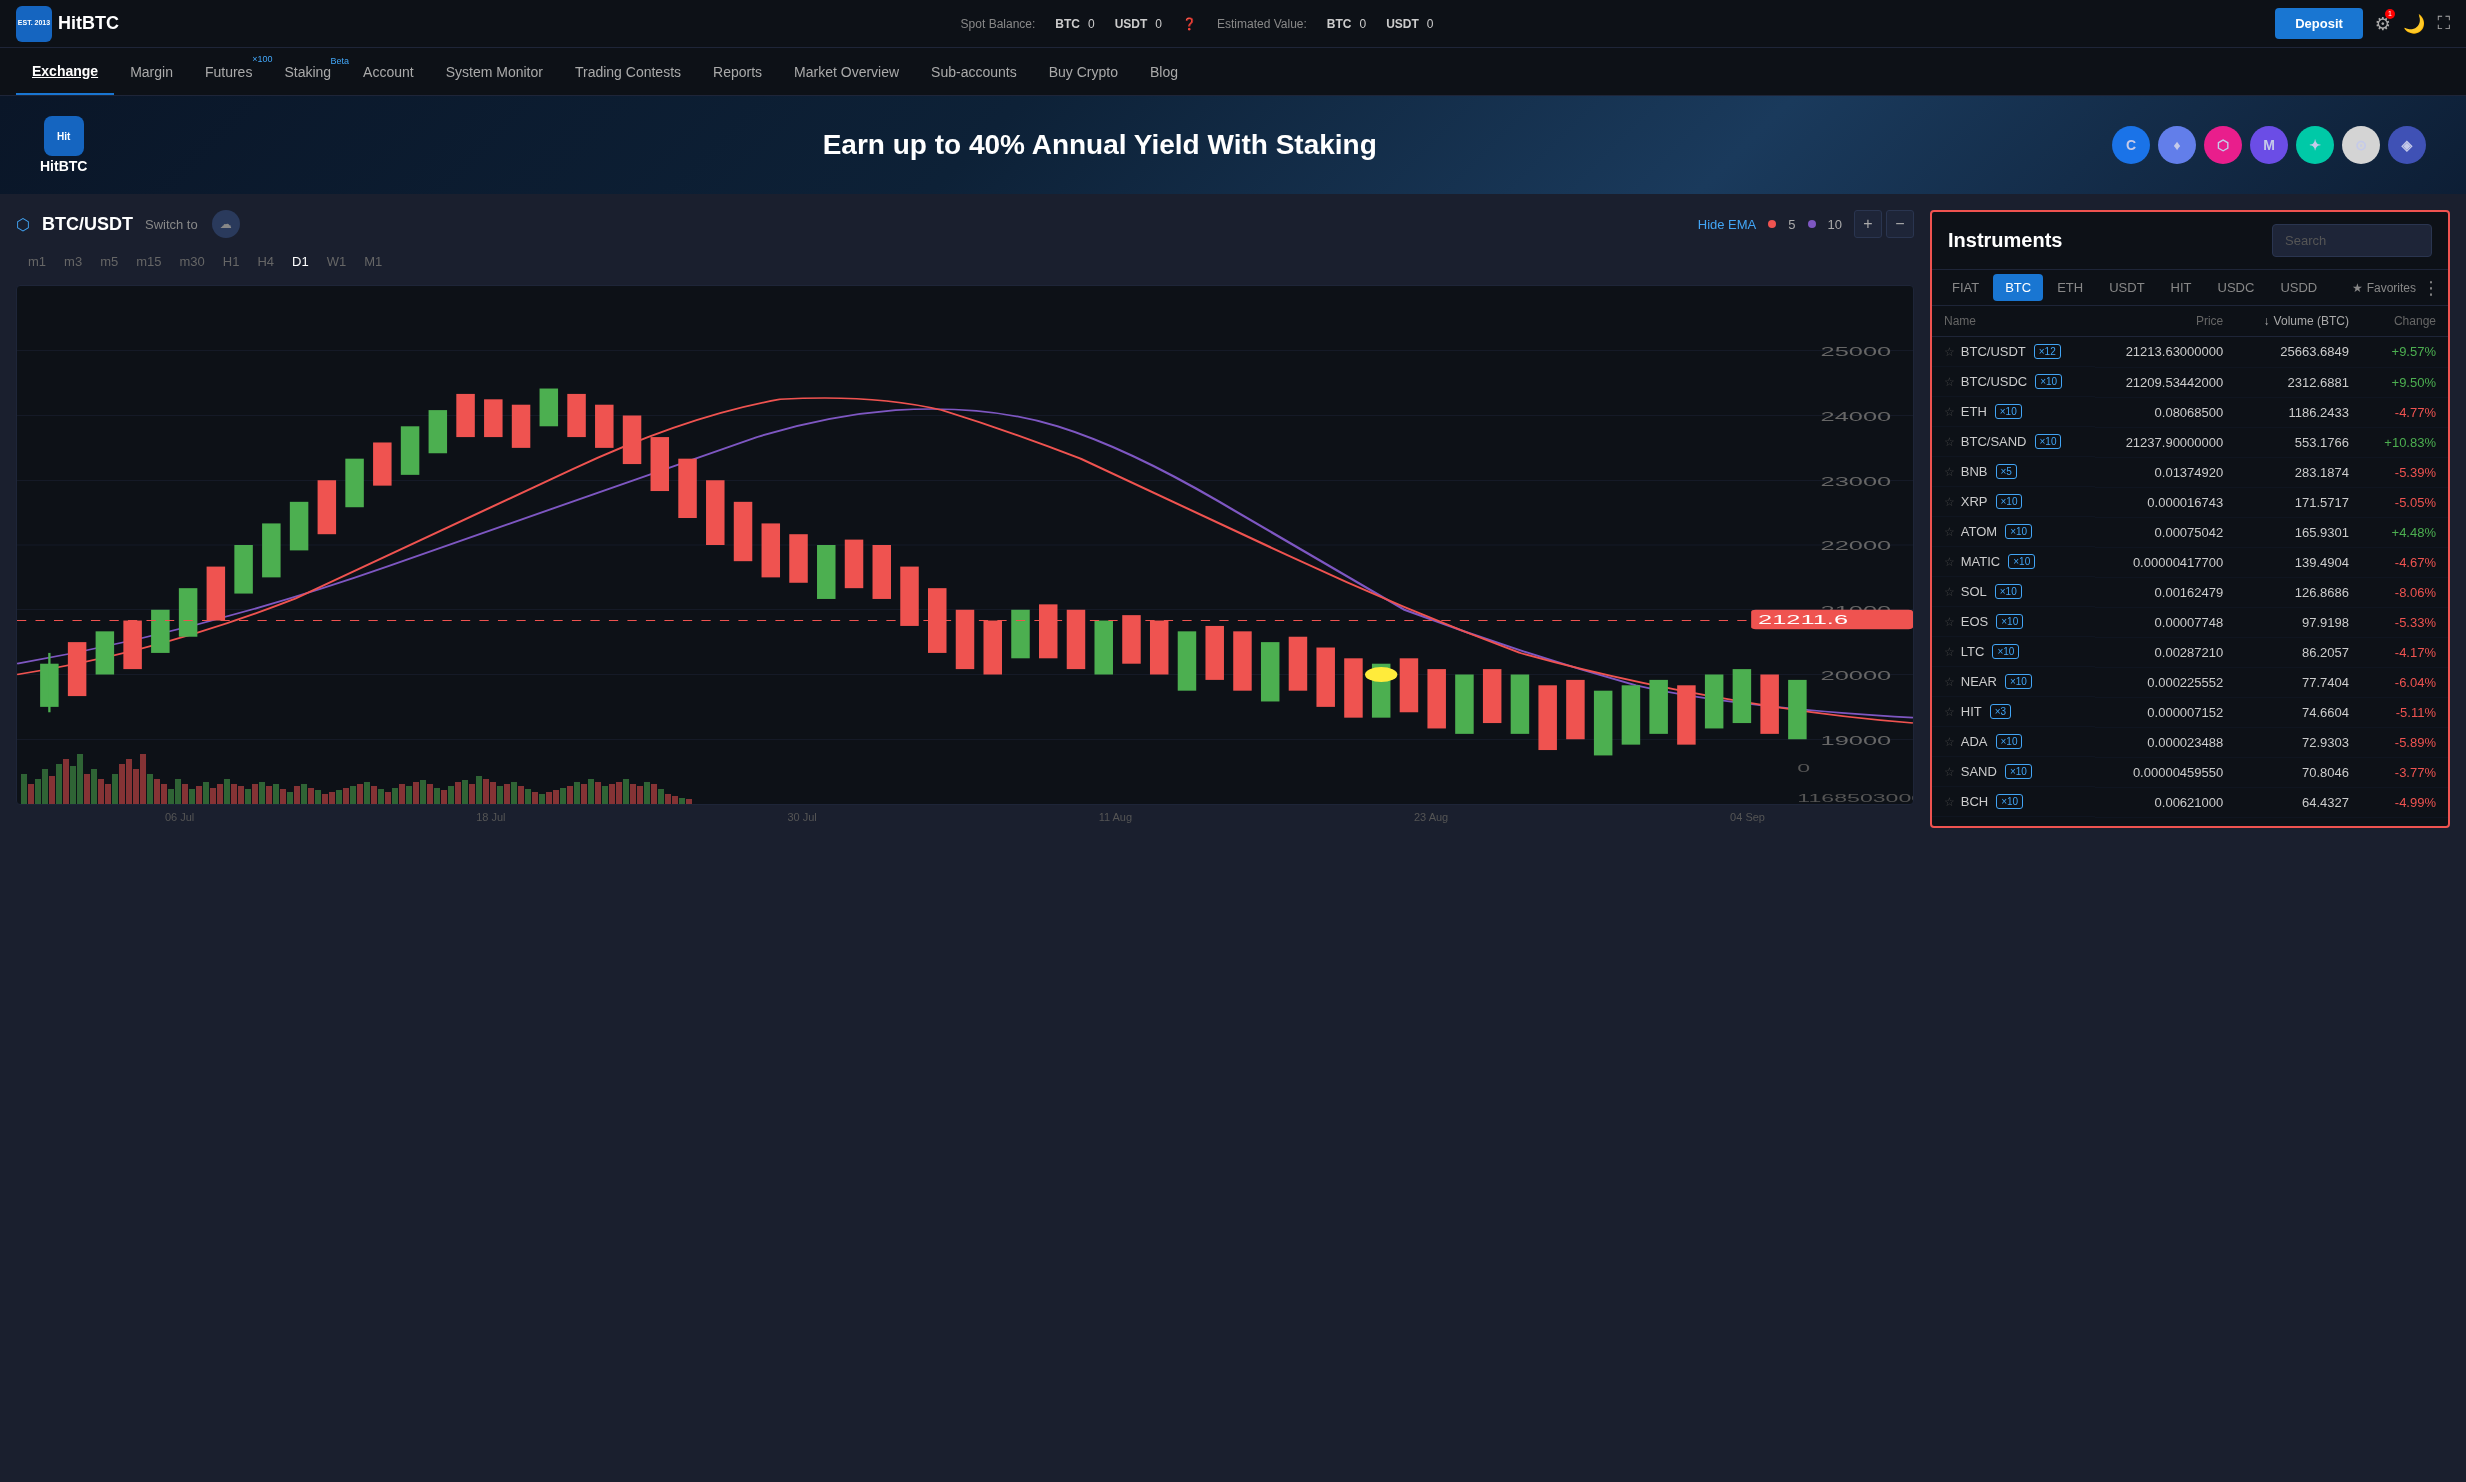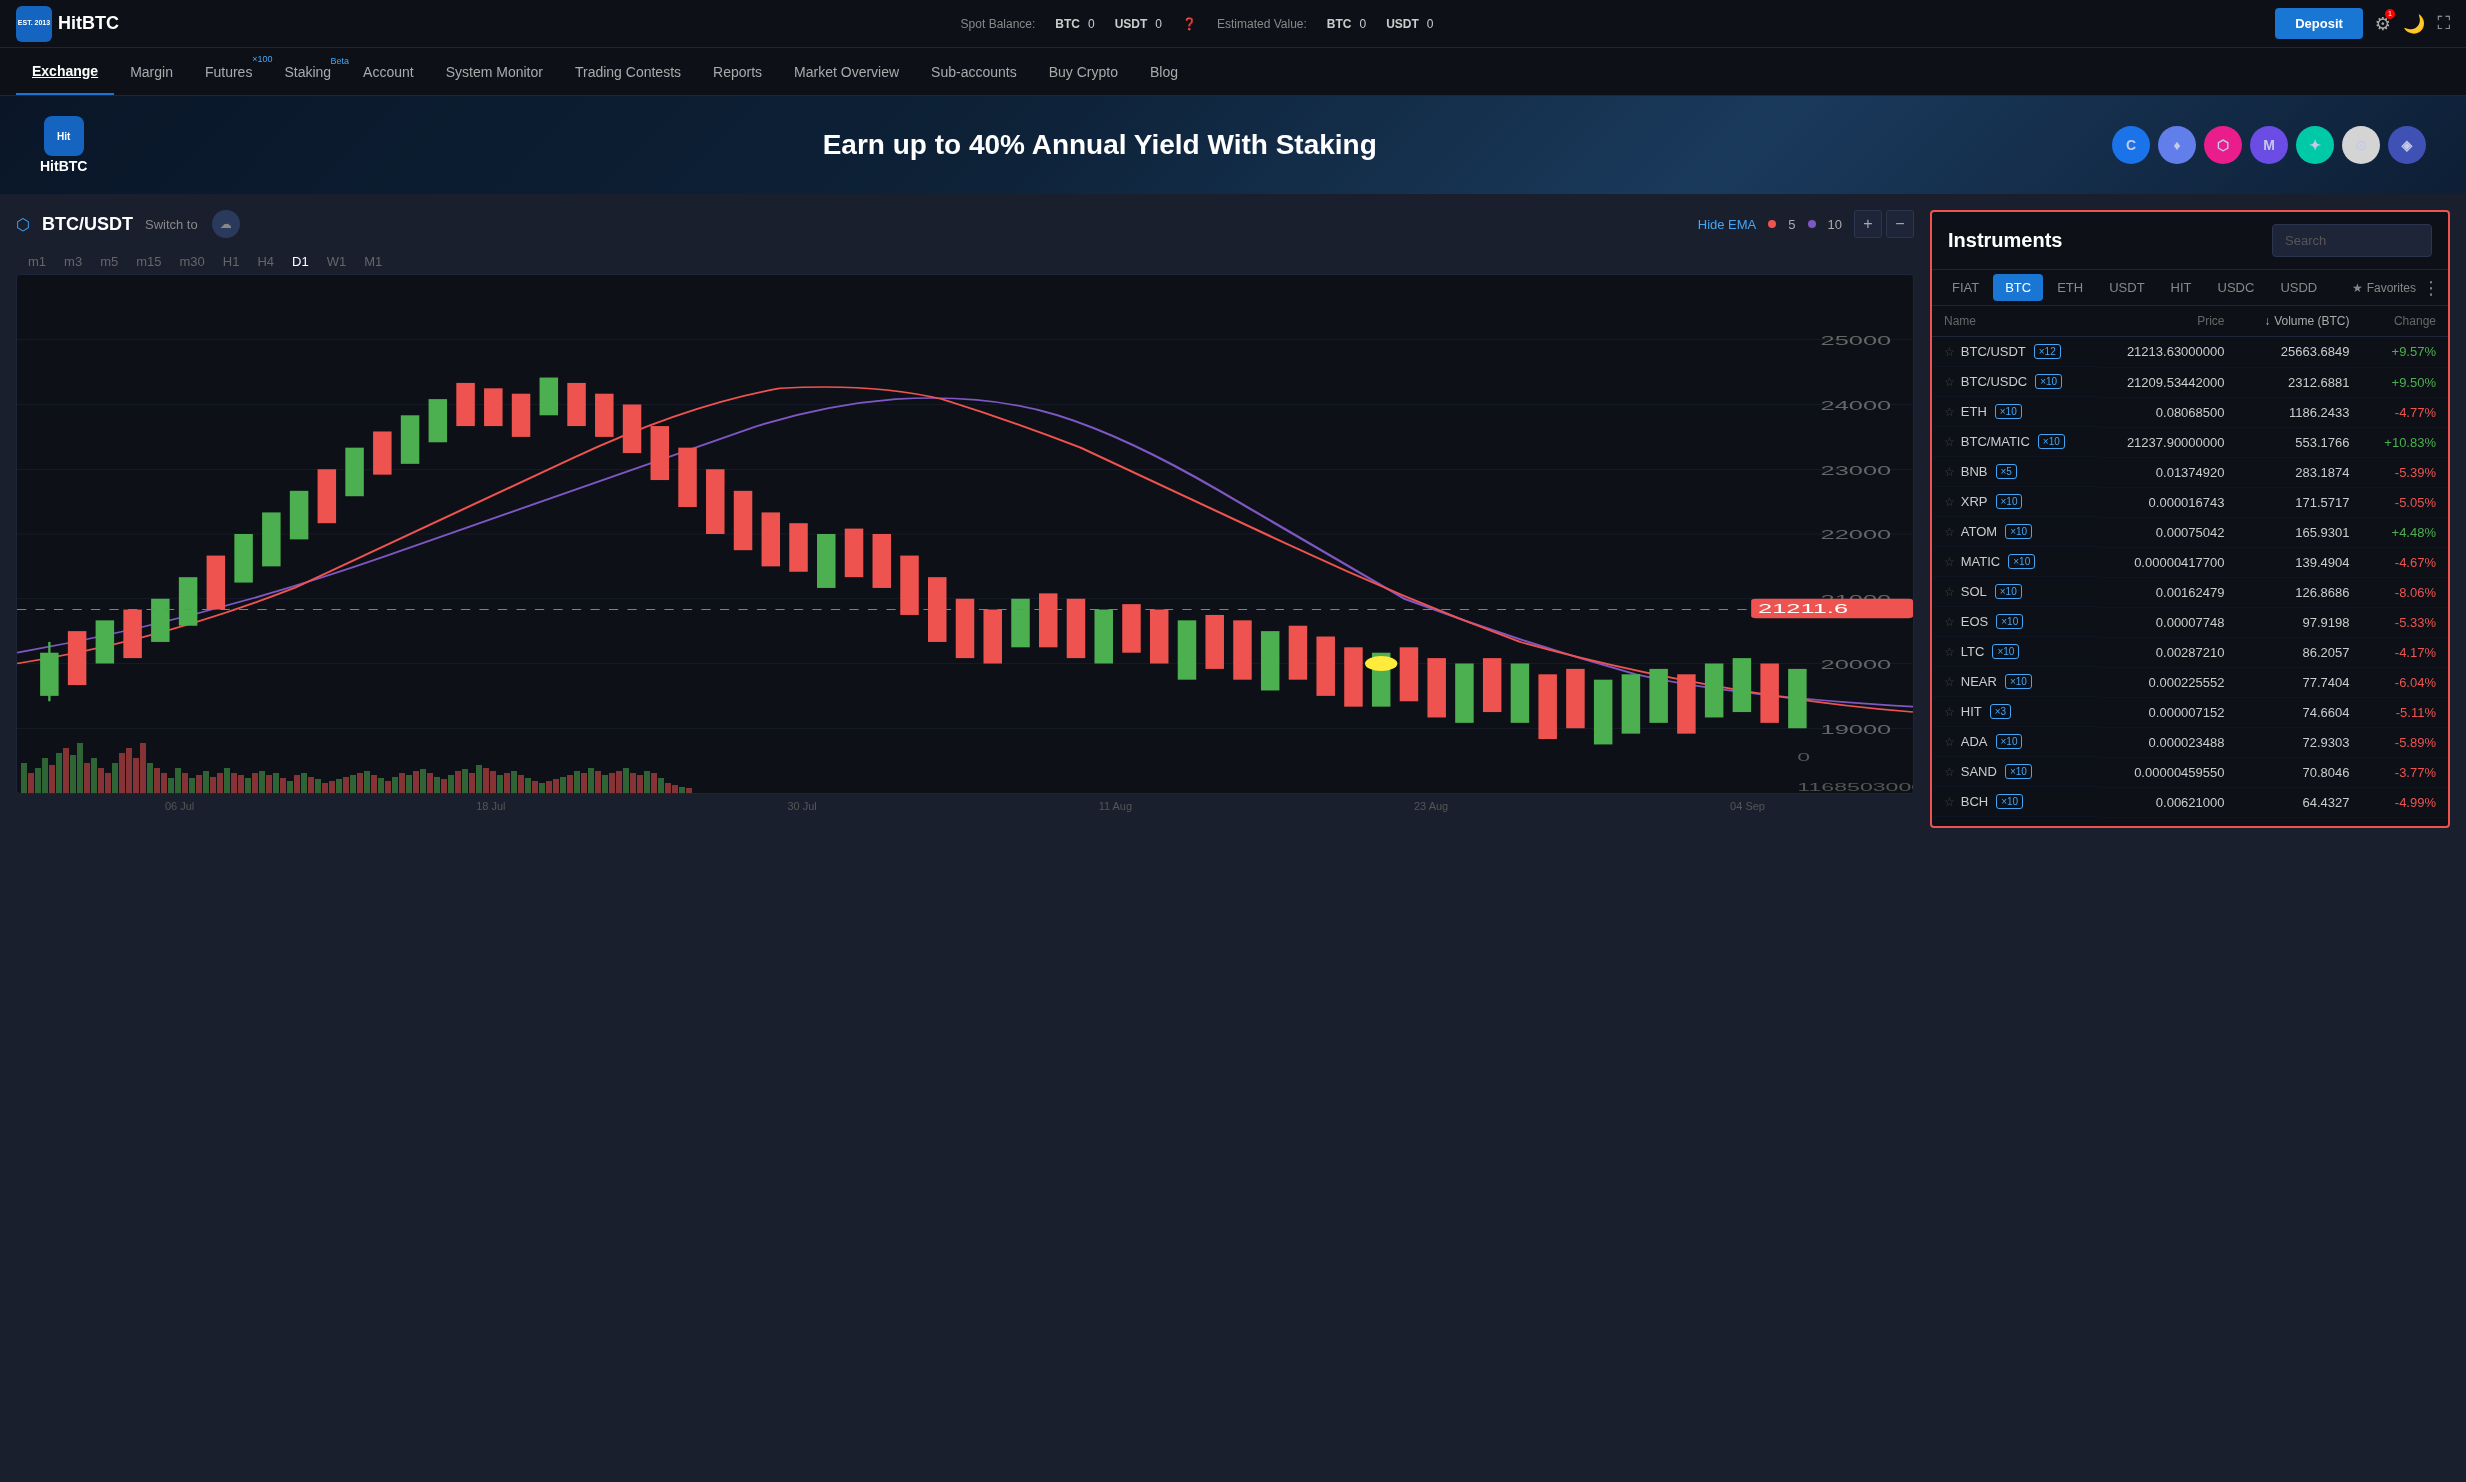--- a/index.html
+++ b/index.html
@@ -81,21 +81,21 @@
     .switch-icon { width: 28px; height: 28px; background: #2a3a5c; border-radius: 50%; display: flex; align-items: center; justify-content: center; font-size: 12px; }
     .chart-controls { margin-left: auto; display: flex; align-items: center; gap: 12px; }
     .hide-ema { color: #42a5f5; font-size: 13px; cursor: pointer; }
     .ema-dot { display: inline-block; width: 8px; height: 8px; border-radius: 50%; }
     .ema-5 { background: #ef5350; }
     .ema-10 { background: #7e57c2; }
     .chart-zoom-btns { display: flex; gap: 4px; }
     .zoom-btn { background: #1e2538; border: 1px solid #2a3550; color: #aaa; width: 28px; height: 28px; cursor: pointer; display: flex; align-items: center; justify-content: center; font-size: 16px; border-radius: 3px; }
 
     
-    .time-buttons { display: flex; gap: 2px; margin-bottom: 1px; padding-left: 4px; }
+    .time-buttons { display: flex; gap: 2px; margin-bottom: 12px; padding-left: 4px; }
     .time-btn { background: none; border: none; color: #666; padding: 4px 8px; cursor: pointer; font-size: 13px; }
     .time-btn.active { color: white; }
 
     
     .chart-canvas { background: #0d1117; border: 1px solid #1e2538; border-radius: 4px; height: 520px; position: relative; overflow: hidden; }
     .chart-date-labels { display: flex; justify-content: space-around; color: #555; font-size: 11px; padding: 4px 8px; margin-top: 2px; }
 
     
     .instruments-panel { width: 520px; min-width: 520px; background: #0d1117; border-radius: 4px; }
     .instruments-header { display: flex; align-items: center; justify-content: space-between; padding: 12px 16px; }
@@ -528,21 +528,21 @@
       <span>ETH</span>
       <span class="leverage-badge">×10</span>
     </td>
     <td class="price-cell">0.08068500</td>
     <td class="volume-cell">1186.2433</td>
     <td class="change-negative">-4.77%</td>
   </tr>
             <tr>
     <td class="instrument-name">
       <span class="star-icon">☆</span>
-      <span>BTC/MATIC</span>
+      <span>BTC/SAND</span>
       <span class="leverage-badge">×10</span>
     </td>
     <td class="price-cell">21237.90000000</td>
     <td class="volume-cell">553.1766</td>
     <td class="change-positive">+10.83%</td>
   </tr>
             <tr>
     <td class="instrument-name">
       <span class="star-icon">☆</span>
       <span>BNB</span>

